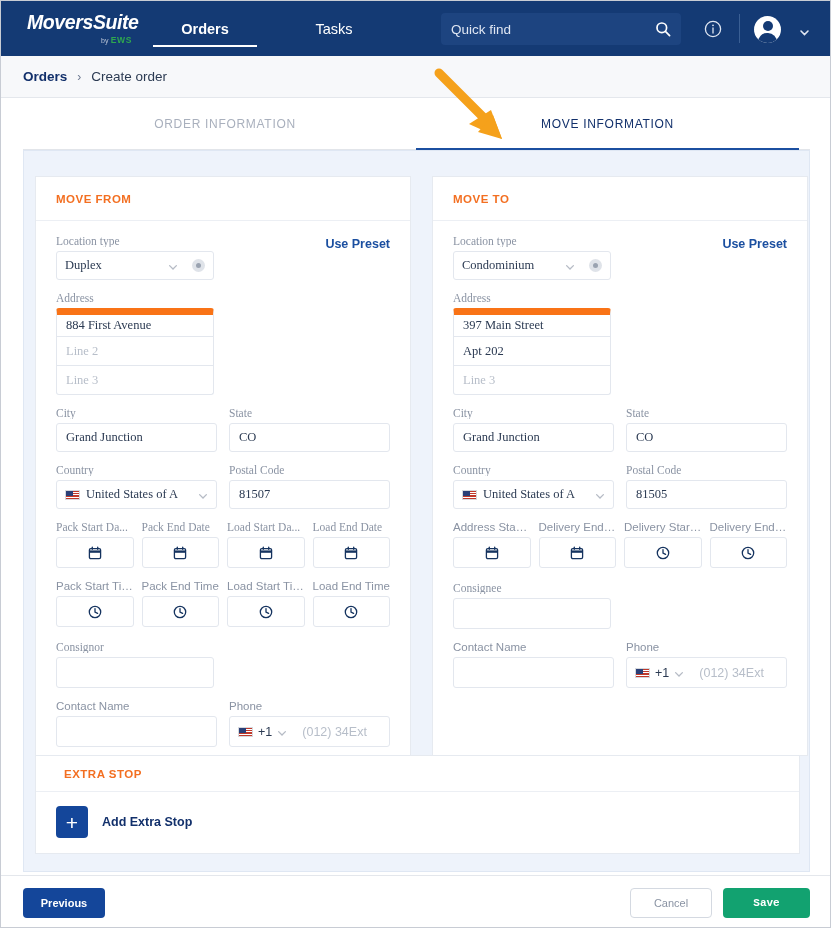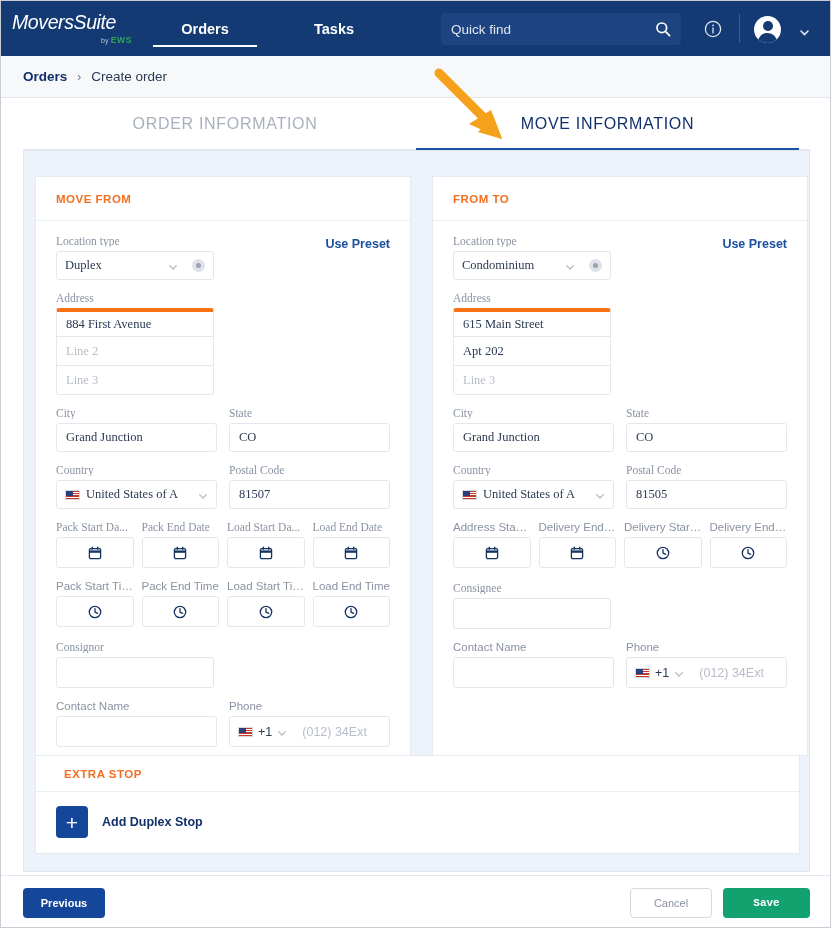--- a/index.html
+++ b/index.html
@@ -29,41 +29,42 @@
     background: #143A74;
     display: flex;
     align-items: center;
   }
   .logo-wrap {
     position: absolute; left: 11px; top: 9px;
     width: 120px; height: 38px;
     display: flex; flex-direction: column; justify-content: center;
   }
   .logo-text {
-    font-size: 19.5px; font-weight: normal; font-style: italic;
+    font-size: 19.5px; font-weight: bold; font-style: italic;
     color: #ffffff; letter-spacing: -0.4px; line-height: 1;
     white-space: nowrap;
+    margin-left: 15px;
   }
   .logo-sub {
     font-size: 7px; color: #b9c4d6; margin-top: 2px;
     text-align: right; letter-spacing: 0.2px;
   }
   .logo-sub .ews {
     color: #2fa84f; font-weight: bold; font-size: 8.5px;
     letter-spacing: 0.6px;
   }
 
   .nav-tabs { position: absolute; left: 140px; top: 0; height: 55px; display: flex; }
   .nav-tab {
     color: #ffffff; font-size: 14.5px; font-weight: bold;
     height: 55px; display: flex; align-items: center; justify-content: center;
     cursor: pointer; position: relative;
   }
   .nav-tab.t1 { width: 128px; }
-  .nav-tab.t2 { width: 130px; font-weight: bold; }
+  .nav-tab.t2 { width: 130px; font-weight: normal; }
   .nav-tab.active::after {
     content: ""; position: absolute; left: 12px; right: 12px; bottom: 9px;
     height: 2px; background: #ffffff;
   }
 
   .quickfind {
     position: absolute; left: 440px; top: 12px;
     width: 240px; height: 32px;
     background: #1D4480; border-radius: 4px;
     display: flex; align-items: center;
@@ -118,21 +119,21 @@
     width: 831px; height: 52px;
     background: #ffffff;
   }
   .tabrow::after {
     content: ""; position: absolute; left: 22px; right: 22px; bottom: 0;
     height: 1px; background: #e2e5ea;
   }
   .tab-item {
     position: absolute; top: 0; height: 52px;
     display: flex; align-items: center; justify-content: center;
-    font-size: 16px; letter-spacing: 0.7px; cursor: pointer;
+    font-size: 12px; letter-spacing: 0.7px; cursor: pointer;
   }
   .tab-order { left: 33px; width: 382px; color: #a9b0bd; }
   .tab-move  { left: 415px; width: 383px; color: #12306b; }
   .tab-move::after {
     content: ""; position: absolute; left: 0; right: 0; bottom: 0;
     height: 2.5px; background: #1b4fa0; z-index: 3;
   }
 
   
   .arrow-annot {
@@ -175,21 +176,21 @@
     white-space: nowrap; overflow: hidden; text-overflow: ellipsis;
   }
   .fld-box {
     border: 1px solid #e3e7ee; border-radius: 3px;
     height: 29px; background: #fff;
     display: flex; align-items: center; padding: 0 9px;
     font-size: 12.5px; color: #2b3a52;
   }
   .fld-box.ph { color: #b7bec9; }
   .fld-stack .fld-box { border-radius: 0; border-top: none; }
-  .fld-stack .fld-box:first-child { border-top: 4px solid #f97316; border-radius: 3px 3px 0 0; }
+  .fld-stack .fld-box:first-child { border-top: 7px solid #f97316; border-radius: 3px 3px 0 0; }
   .fld-stack .fld-box:last-child { border-radius: 0 0 3px 3px; }
 
   .row { display: flex; gap: 12px; }
   .col { flex: 1; min-width: 0; }
 
   .sel-box {
     border: 1px solid #e3e7ee; border-radius: 3px;
     height: 29px; background: #fff;
     display: flex; align-items: center; padding: 0 8px;
     font-size: 12.5px; color: #2b3a52; gap: 6px;
@@ -538,21 +539,21 @@
                 <span class="ph-ph">(012) 34Ext</span>
               </div>
             </div>
           </div>
 
         </div>
       </div>
 
       <div class="panel">
         <div class="panel-header">
-          <span class="panel-title">FROM TO</span>
+          <span class="panel-title">MOVE TO</span>
         </div>
         <div class="panel-body">
 
           <div class="use-preset">Use Preset</div>
 
           <div style="width:158px;" class="mb12">
             <div class="fld-label">Location type</div>
             <div class="sel-box">
               <span class="sel-val">Condominium</span>
               <span class="caret">
@@ -560,21 +561,21 @@
                     <polyline points="1.6,3.6 5,7 8.4,3.6" stroke="#7a8496" stroke-width="1.3" stroke-linecap="round"></polyline>
                   </svg>
               </span>
               <span class="clear-btn"></span>
             </div>
           </div>
 
           <div style="width:158px;" class="mb12">
             <div class="fld-label">Address</div>
             <div class="fld-stack">
-              <div class="fld-box">615 Main Street</div>
+              <div class="fld-box">397 Main Street</div>
               <div class="fld-box">Apt 202</div>
               <div class="fld-box ph">Line 3</div>
             </div>
           </div>
 
           <div class="row mb12">
             <div class="col">
               <div class="fld-label">City</div>
               <div class="fld-box">Grand Junction</div>
             </div>
@@ -682,21 +683,21 @@
         </div>
       </div>
     </div>
 
     <div class="extra-stop">
       <div class="es-header">
         <span class="es-title">EXTRA STOP</span>
       </div>
       <div class="es-body">
         <div class="plus-btn">+</div>
-        <span class="es-label">Add Duplex Stop</span>
+        <span class="es-label">Add Extra Stop</span>
       </div>
     </div>
 
   </div>
 
   <div class="footer">
     <div class="btn btn-prev">Previous</div>
     <div class="btn btn-cancel">Cancel</div>
     <div class="btn btn-save">Save</div>
   </div>

